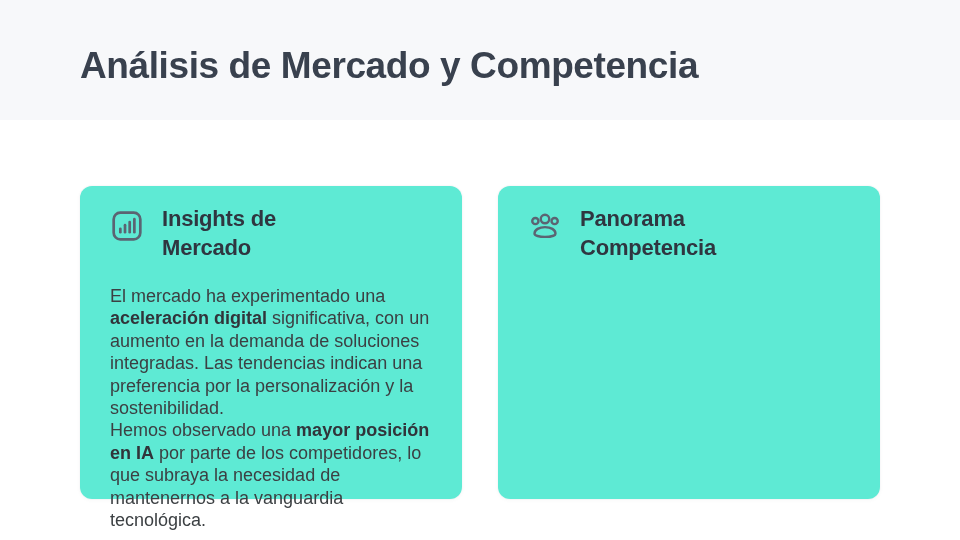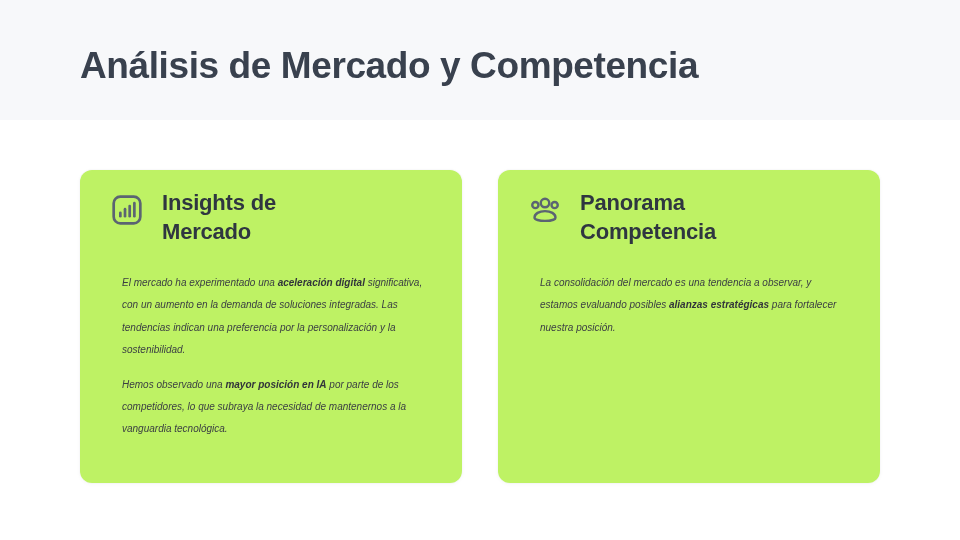--- a/index.html
+++ b/index.html
@@ -47,24 +47,24 @@
   
   .cards {
     position: absolute;
     left: 0;
     top: 170px;
     width: 960px;
     height: 315px;
   }
   .card {
     position: absolute;
-    top: 0;
+    top: 16px;
     width: 382px;
     height: 313px;
-    background: #bef264;
+    background: #5eead4;
     border-radius: 12px;
     box-shadow: 0 1px 4px rgba(60, 64, 80, 0.045),
                 0 0 0 1px rgba(60, 64, 80, 0.018);
     box-sizing: border-box;
     padding: 18px 22px 0 30px;
   }
   .card-left  { left: 80px; }
   .card-right { left: 498px; }
 
   
@@ -90,25 +90,24 @@
     line-height: 29px;
     letter-spacing: -0.2px;
     max-width: 190px;
   }
 
   
   .card-body {
     margin-top: 9px;
   }
   .card-body p {
-    margin: 12px;
-    font-size: 10px;
+    margin: 0;
+    font-size: 18px;
     line-height: 22.4px;
     color: #3c4043;
-    font-style: italic;
   }
   .card-body p b {
     font-weight: bold;
     color: #31343a;
   }
   .card-left .card-body p  { max-width: 322px; }
   .card-right .card-body p { max-width: 315px; }
 </style>
 </head>
 <body>
@@ -146,18 +145,17 @@
           <svg viewBox="0 0 24 24" fill="none" stroke="currentColor" stroke-width="1.7" stroke-linecap="round" stroke-linejoin="round">
             <circle cx="12" cy="7.1" r="3.0"></circle>
             <circle cx="5.2" cy="8.5" r="2.2"></circle>
             <circle cx="18.8" cy="8.5" r="2.2"></circle>
             <path d="M4.6 17.4c0-2.8 3.3-4.6 7.4-4.6s7.4 1.8 7.4 4.6c0 1.4-3.3 2.3-7.4 2.3s-7.4-.9-7.4-2.3z"></path>
           </svg>
         </span>
         <div class="card-title">Panorama Competencia</div>
       </div>
       <div class="card-body">
-        <p>La consolidación del mercado es una tendencia a observar, y estamos evaluando posibles <b>alianzas estratégicas</b> para fortalecer nuestra posición.</p>
       </div>
     </div>
 
   </div>
 </div>
 
 </body></html>

